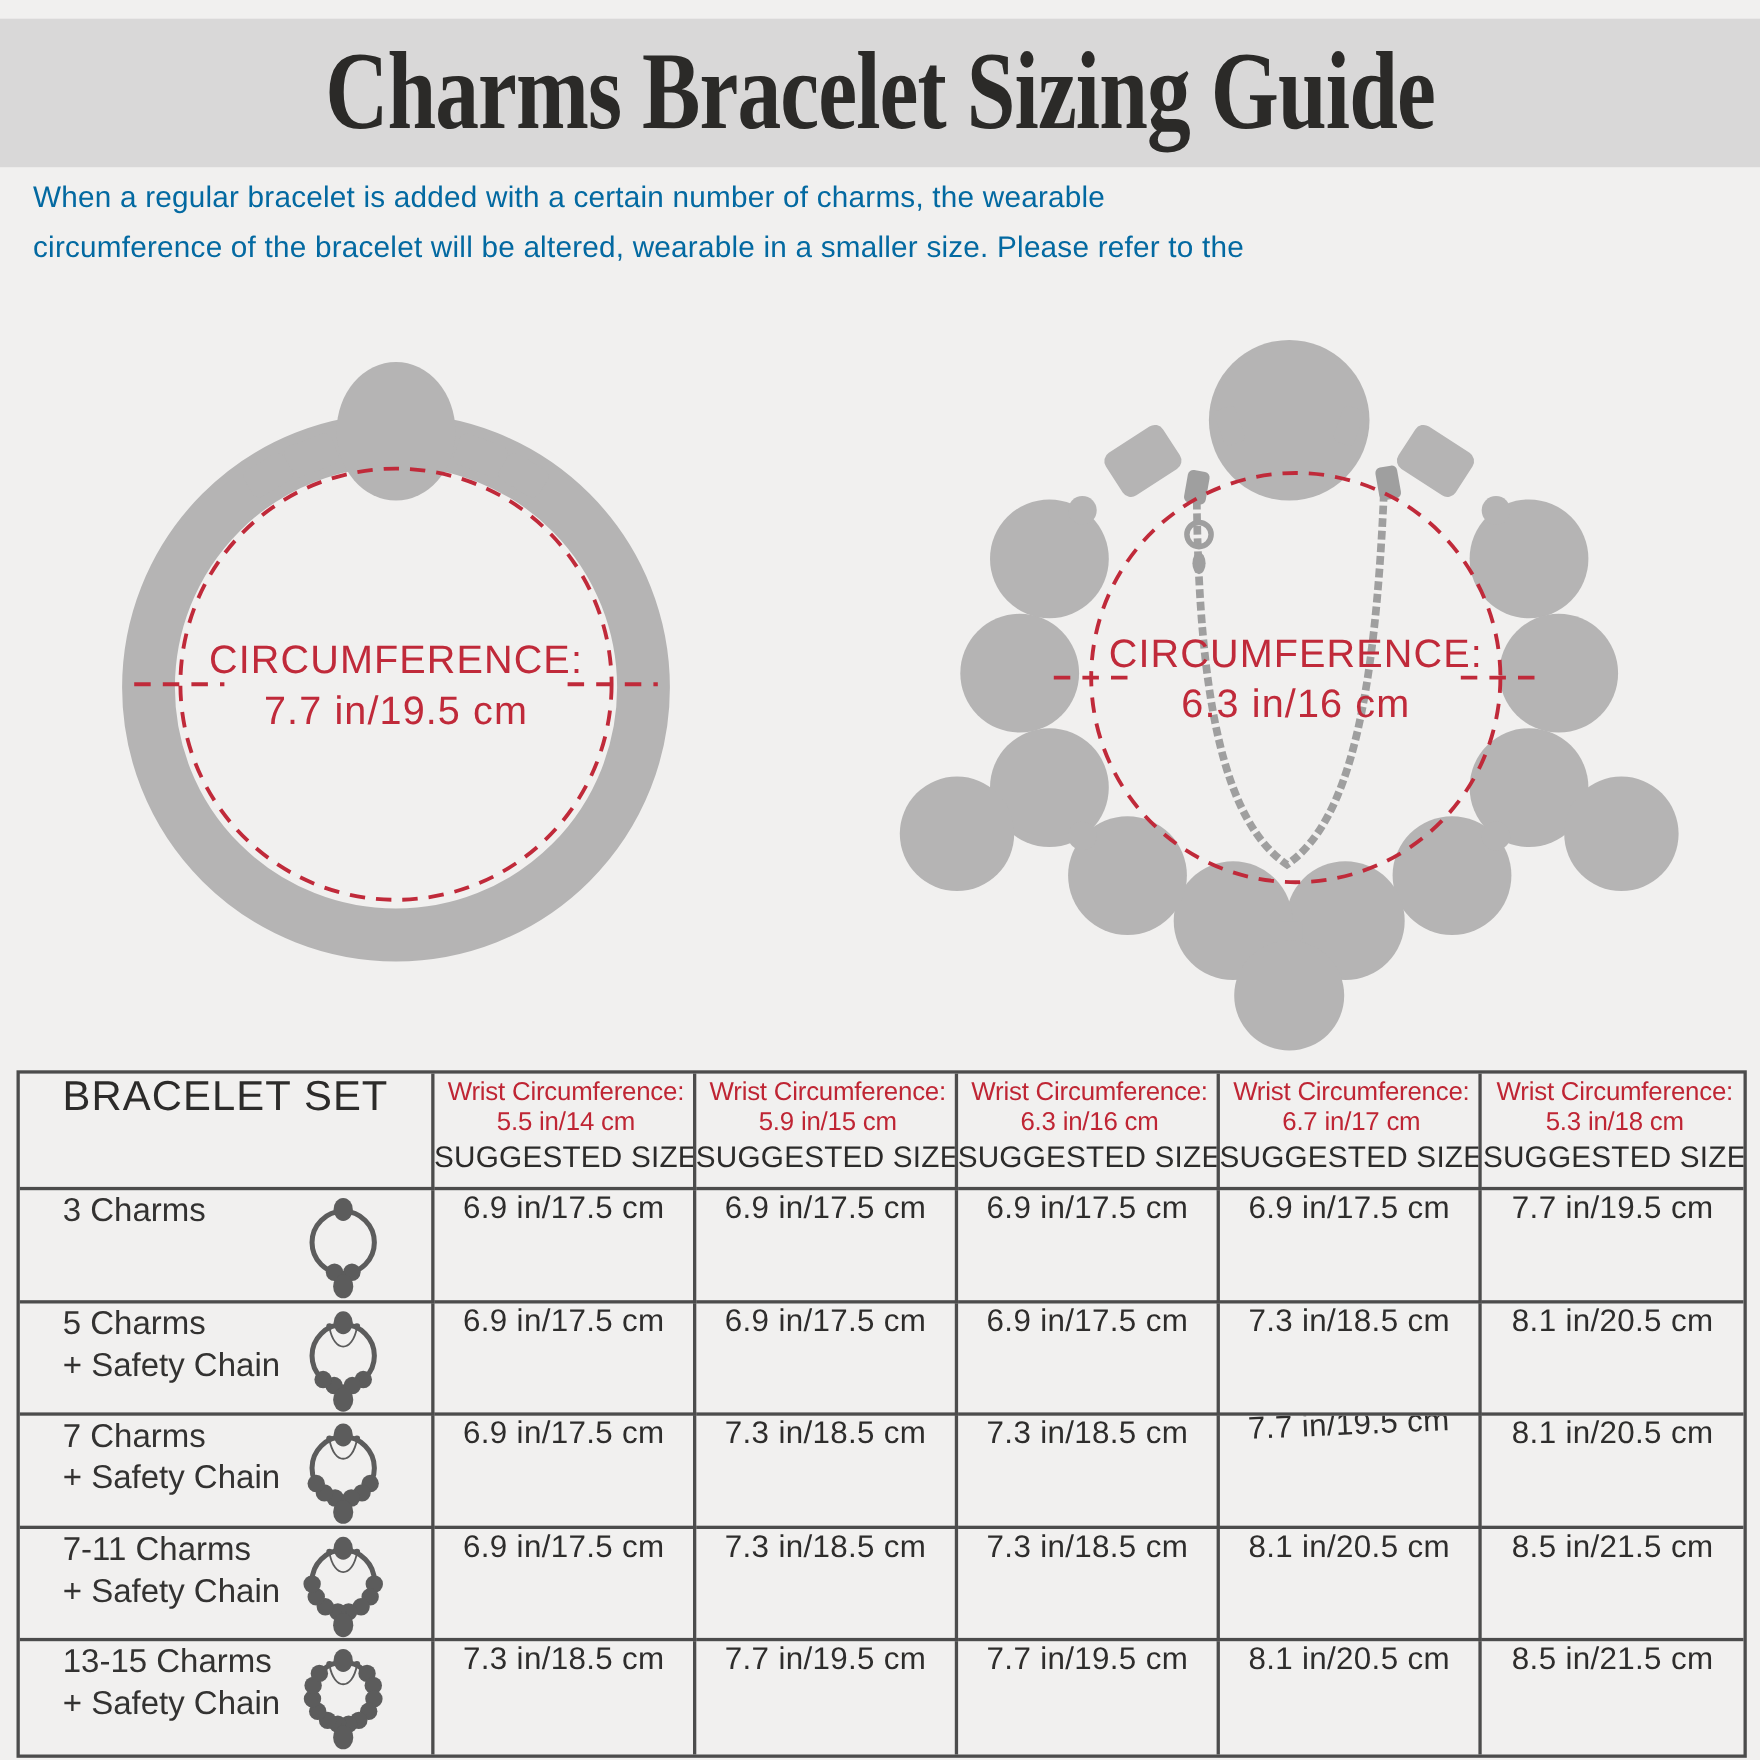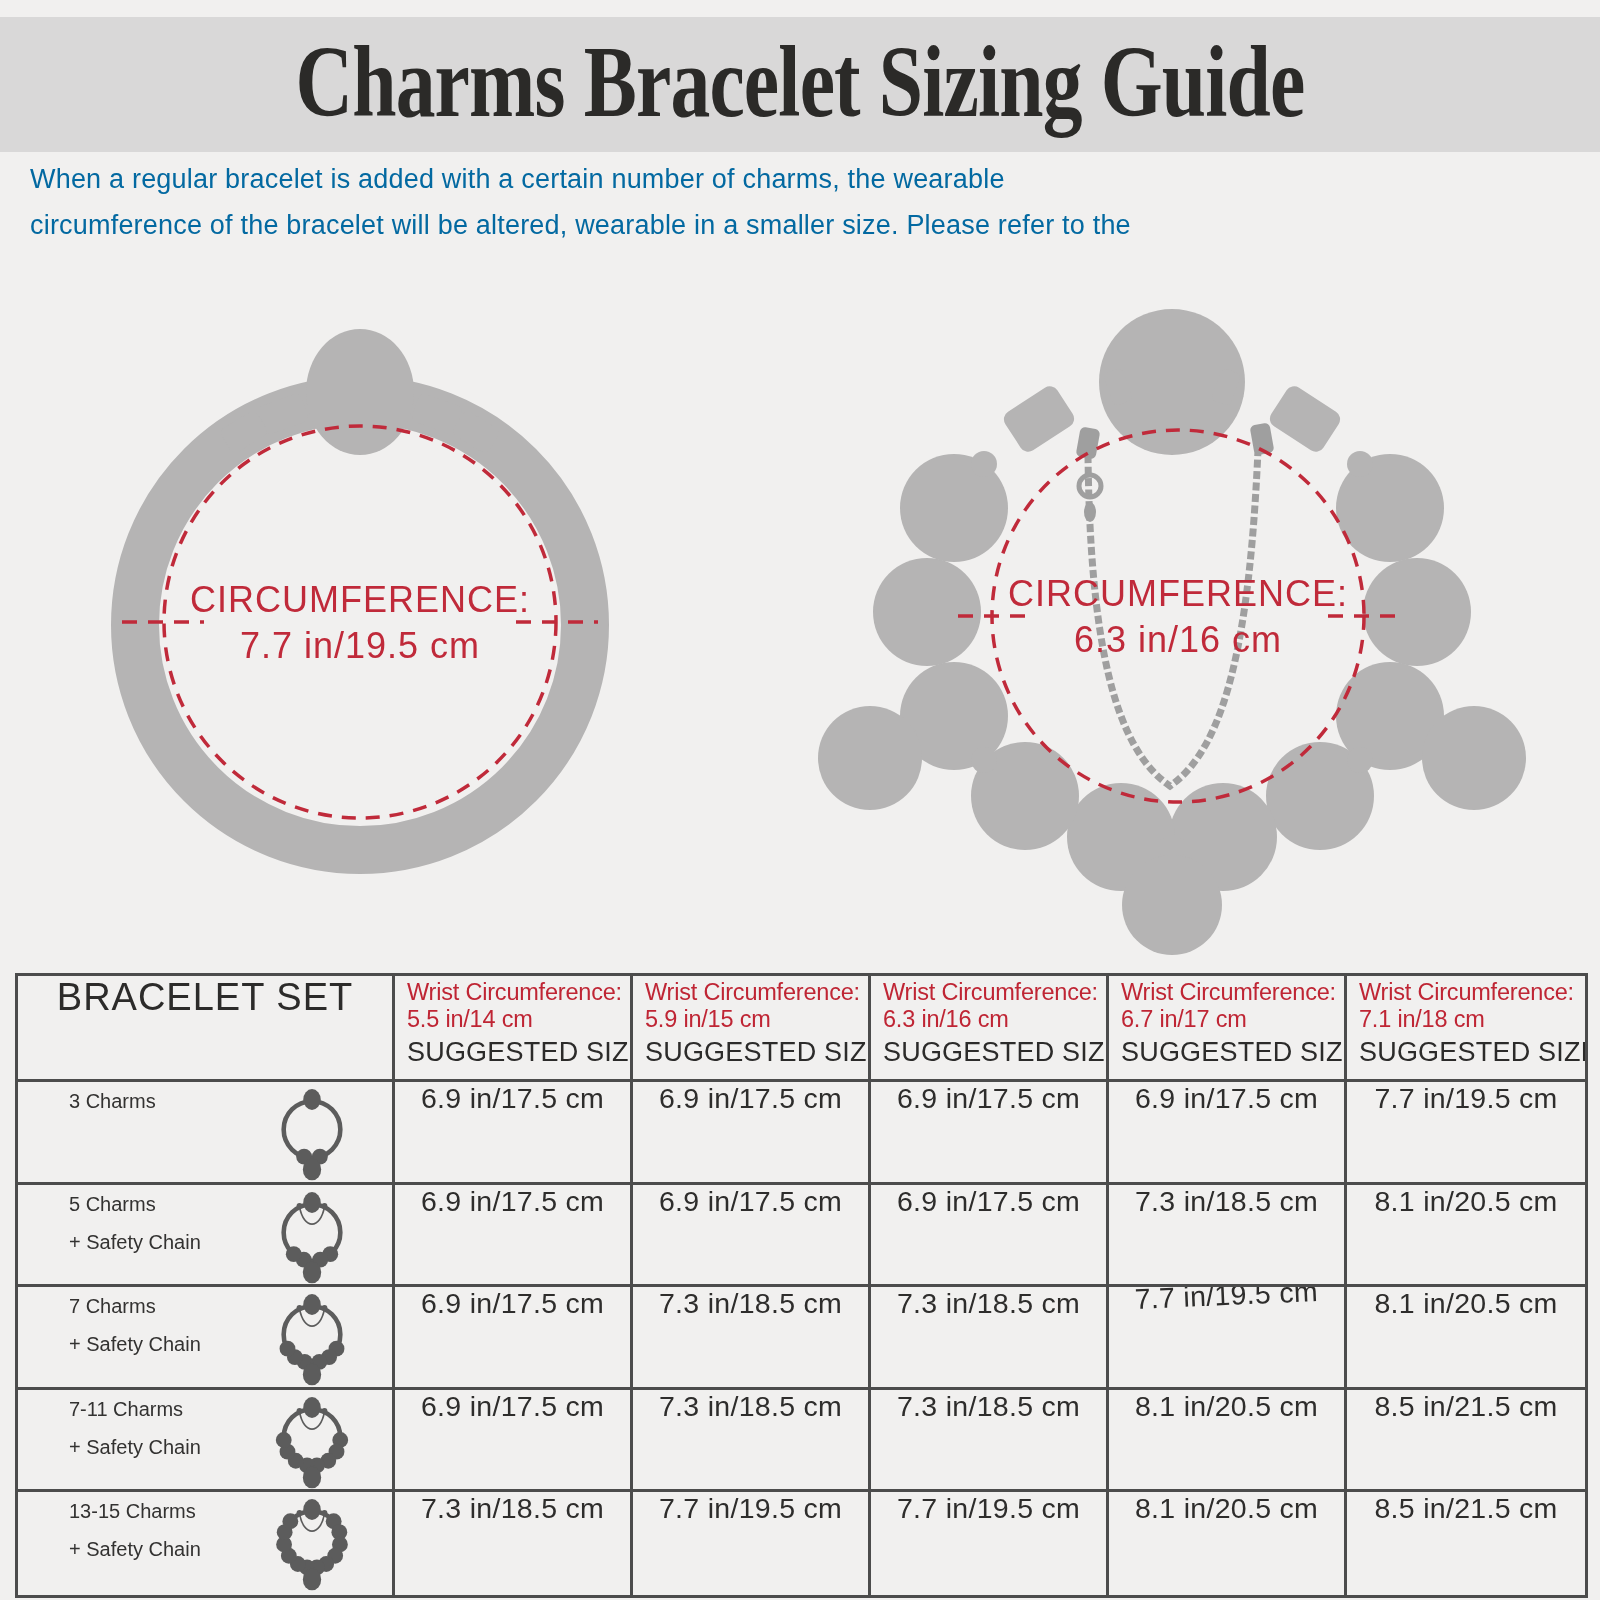--- a/index.html
+++ b/index.html
@@ -24,27 +24,27 @@
 
   
   .table{position:absolute;left:15px;top:973px;width:1567px;
          border:3px solid #4c4c4c;display:grid;
          grid-template-columns:377px repeat(5,1fr);
          grid-template-rows:106px repeat(5,102.5px);background:#f1f0ef;}
   .cell{border-right:3px solid #4c4c4c;border-bottom:3px solid #4c4c4c;
         display:flex;align-items:flex-start;justify-content:center;overflow:hidden;}
   .cell.last{border-right:none;}
   .cell.bottom{border-bottom:none;}
-  .cell.hdr-col{flex-direction:column;align-items:flex-start;justify-content:center;
+  .cell.hdr-col{flex-direction:column;align-items:center;justify-content:center;
         padding:6px 8px 15px 12px;}
   .wrist{color:#bf2534;font-size:23.5px;line-height:27px;white-space:nowrap;letter-spacing:-.2px;}
   .sugg{color:#2c2b2a;font-size:27px;letter-spacing:.2px;margin-top:4px;white-space:nowrap;}
   .brand-hdr{font-size:38px;letter-spacing:1px;color:#2c2b2a;}
   .rowlabel-cell{justify-content:flex-start;}
-  .rowlabel{flex:1;padding-left:51px;font-size:20px;line-height:38px;color:#333231;}
+  .rowlabel{flex:1;padding-left:39px;font-size:30px;line-height:38px;color:#333231;}
   .tbl-icon{margin-right:32px;flex:none;}
   .val{font-size:28.5px;letter-spacing:.3px;color:#2e2d2c;}
   .tilt{transform:rotate(-2.5deg) translateY(-8px);}
 </style>
 </head>
 <body>
 
 <div class="page">
 
   <header class="band">
@@ -142,21 +142,21 @@
       <span class="wrist">6.3 in/16 cm</span>
       <span class="sugg">SUGGESTED SIZE</span>
     </div>
     <div class="cell hdr-col">
       <span class="wrist">Wrist Circumference:</span>
       <span class="wrist">6.7 in/17 cm</span>
       <span class="sugg">SUGGESTED SIZE</span>
     </div>
     <div class="cell hdr-col last">
       <span class="wrist">Wrist Circumference:</span>
-      <span class="wrist">7.1 in/18 cm</span>
+      <span class="wrist">5.3 in/18 cm</span>
       <span class="sugg">SUGGESTED SIZE</span>
     </div>
 
     <div class="cell rowlabel-cell">
       <div class="rowlabel">
         <div>3 Charms</div>
         <div></div>
       </div>
       <svg class="tbl-icon" width="96" height="100" viewBox="0 0 110 120">
         <circle cx="55" cy="57" r="34" fill="none" stroke="#5c5c5c" stroke-width="5.5"></circle>

